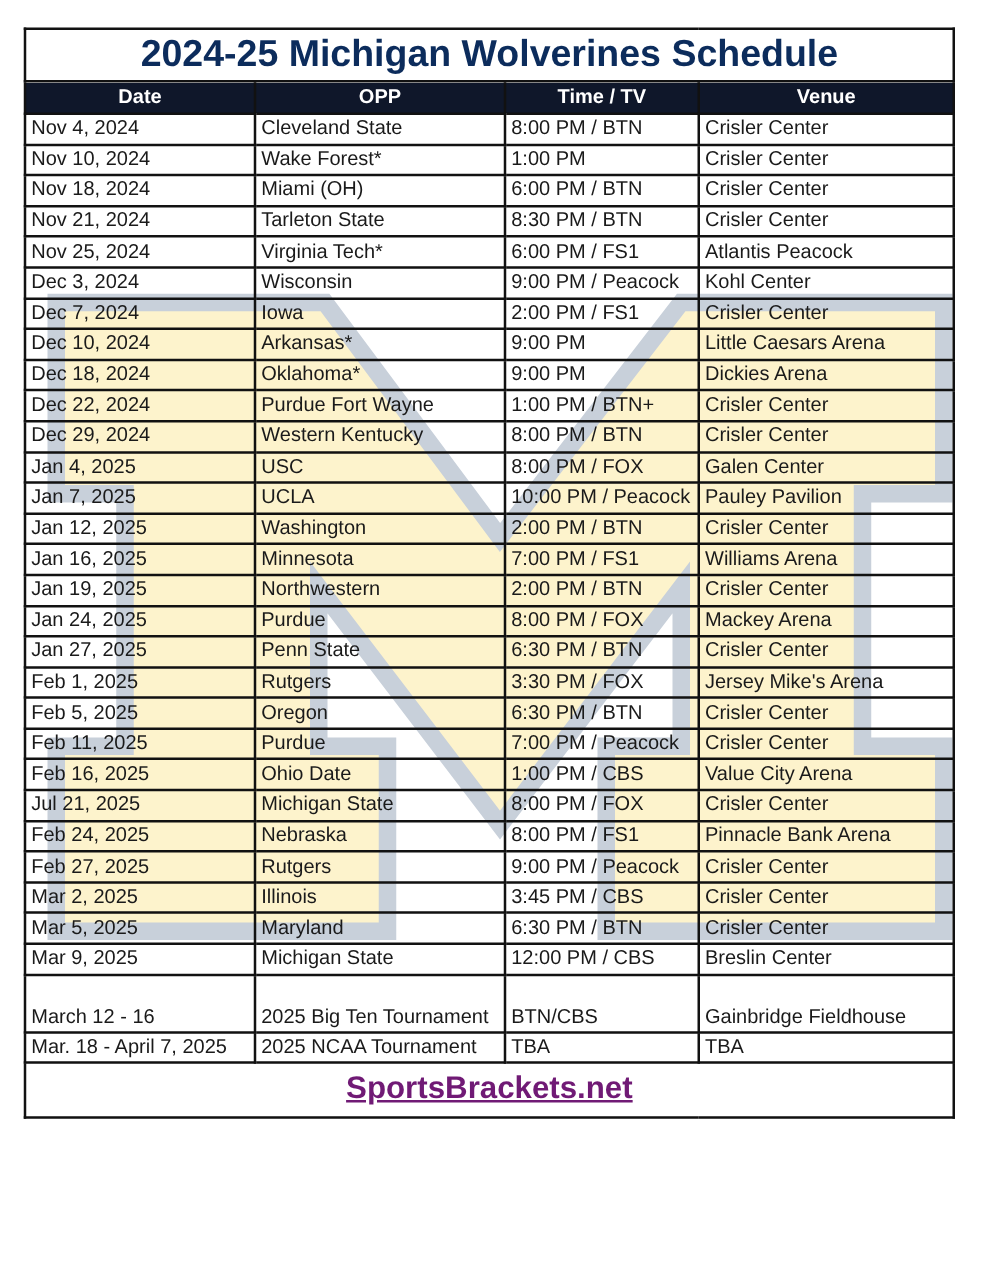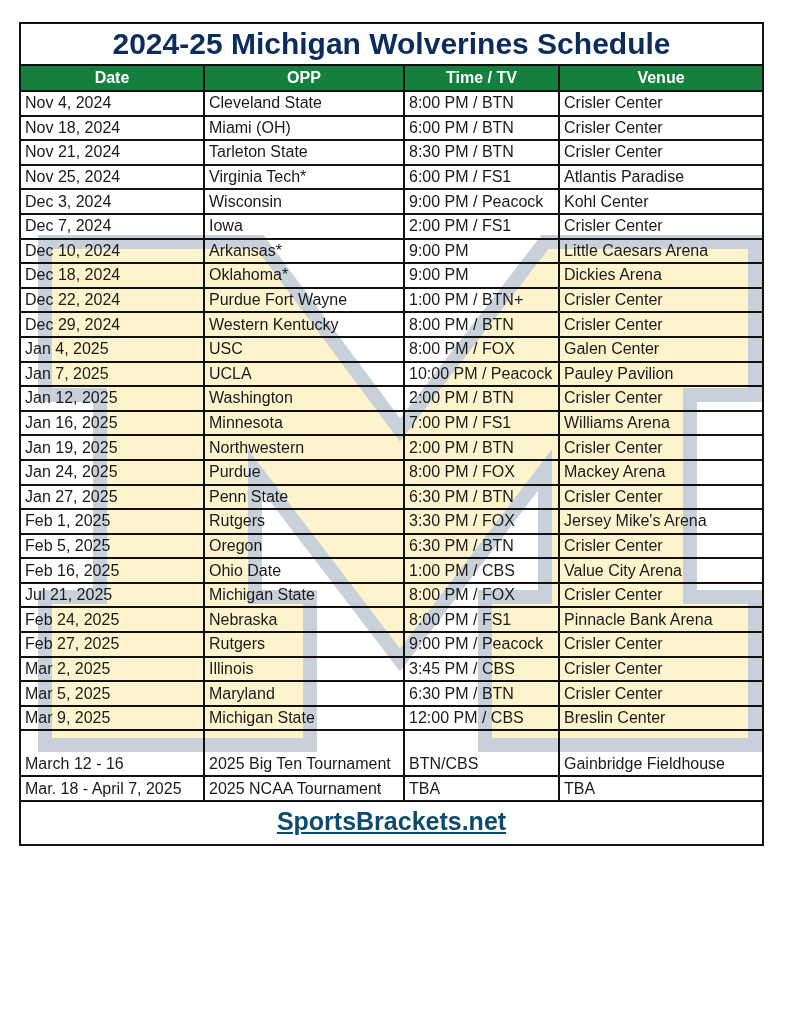--- a/index.html
+++ b/index.html
@@ -6,26 +6,26 @@
   body { width: 791px; height: 1024px; position: relative; overflow: hidden;
          font-family: "Liberation Sans", sans-serif; }
   .sheet { position: absolute; left: 19px; top: 22px; width: 743px; }
   .watermark { position: absolute; left: 0; top: 0; width: 791px; height: 1024px; z-index: 1; pointer-events: none; }
   table.sched { position: relative; z-index: 2; border-collapse: collapse; width: 743px; table-layout: fixed; }
   table.sched td, table.sched th { border: 2px solid #111; padding: 0 4px; font-size: 16px; color: #1a1a1a;
          white-space: nowrap; overflow: hidden; height: 22.6px; line-height: 18px; }
   table.sched tr.body-row td { background: transparent; }
   .title-cell { height: 40px !important; text-align: center; font-weight: bold; font-size: 30px !important;
          color: #0c2c5c !important; background: #fff; }
-  th.hdr { background: #15803d; color: #ffffff !important; font-weight: bold; text-align: center;
+  th.hdr { background: #0f172a; color: #ffffff !important; font-weight: bold; text-align: center;
          height: 24px !important; font-size: 16px; margin-top: 32px; }
   td.tall { height: 44px !important; vertical-align: bottom; white-space: normal !important; }
   td.tall .wrap { display: block; padding-bottom: 2px; margin-top: 20px; }
   .footer-cell { height: 42px !important; text-align: center; background: #fff; }
-  .footer-link { font-weight: bold; font-size: 25px; color: #0c4a6e; text-decoration: underline; }
+  .footer-link { font-weight: bold; font-size: 25px; color: #701a75; text-decoration: underline; }
   col.c1 { width: 184px; } col.c2 { width: 200px; } col.c3 { width: 155px; } col.c4 { width: 204px; }
 </style>
 </head>
 <body>
 
 <svg class="watermark" viewBox="0 0 791 1024" xmlns="http://www.w3.org/2000/svg">
   <polygon points="45,242 260,242 400,430 545,242 755,242 755,395 690,395 690,597 755,597 755,745 485,745 485,597 545,597 545,470 400,660 255,470 255,597 310,597 310,745 45,745 45,597 100,597 100,395 45,395" fill="#fdf3cc" stroke="#c8d0da" stroke-width="14" stroke-linejoin="miter"></polygon>
 </svg>
 
 <div class="sheet">
@@ -48,36 +48,42 @@
       </tr>
     </thead>
     <tbody id="rows-body">
         <tr class="body-row">
           <td>Nov 4, 2024</td>
           <td>Cleveland State</td>
           <td>8:00 PM / BTN</td>
           <td>Crisler Center</td>
         </tr>
         <tr class="body-row">
+          <td>Nov 10, 2024</td>
+          <td>Wake Forest*</td>
+          <td>1:00 PM</td>
+          <td>Crisler Center</td>
+        </tr>
+        <tr class="body-row">
           <td>Nov 18, 2024</td>
           <td>Miami (OH)</td>
           <td>6:00 PM / BTN</td>
           <td>Crisler Center</td>
         </tr>
         <tr class="body-row">
           <td>Nov 21, 2024</td>
           <td>Tarleton State</td>
           <td>8:30 PM / BTN</td>
           <td>Crisler Center</td>
         </tr>
         <tr class="body-row">
           <td>Nov 25, 2024</td>
           <td>Virginia Tech*</td>
           <td>6:00 PM / FS1</td>
-          <td>Atlantis Paradise</td>
+          <td>Atlantis Peacock</td>
         </tr>
         <tr class="body-row">
           <td>Dec 3, 2024</td>
           <td>Wisconsin</td>
           <td>9:00 PM / Peacock</td>
           <td>Kohl Center</td>
         </tr>
         <tr class="body-row">
           <td>Dec 7, 2024</td>
           <td>Iowa</td>
@@ -153,20 +159,26 @@
         <tr class="body-row">
           <td>Feb 1, 2025</td>
           <td>Rutgers</td>
           <td>3:30 PM / FOX</td>
           <td>Jersey Mike's Arena</td>
         </tr>
         <tr class="body-row">
           <td>Feb 5, 2025</td>
           <td>Oregon</td>
           <td>6:30 PM / BTN</td>
+          <td>Crisler Center</td>
+        </tr>
+        <tr class="body-row">
+          <td>Feb 11, 2025</td>
+          <td>Purdue</td>
+          <td>7:00 PM / Peacock</td>
           <td>Crisler Center</td>
         </tr>
         <tr class="body-row">
           <td>Feb 16, 2025</td>
           <td>Ohio Date</td>
           <td>1:00 PM / CBS</td>
           <td>Value City Arena</td>
         </tr>
         <tr class="body-row">
           <td>Jul 21, 2025</td>

